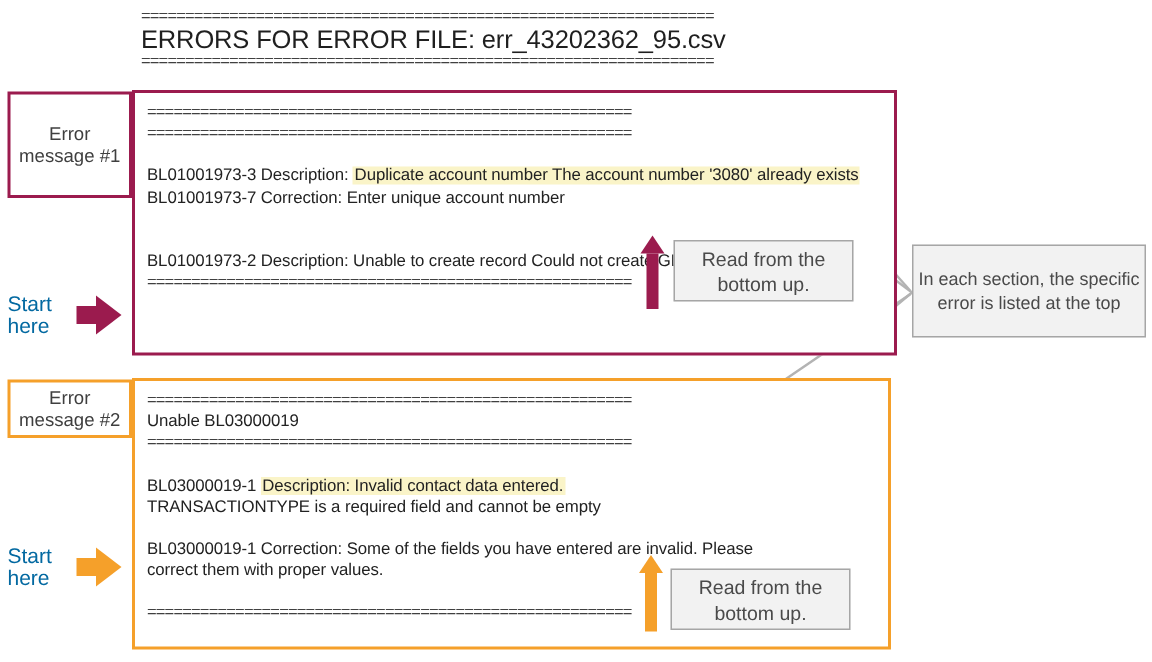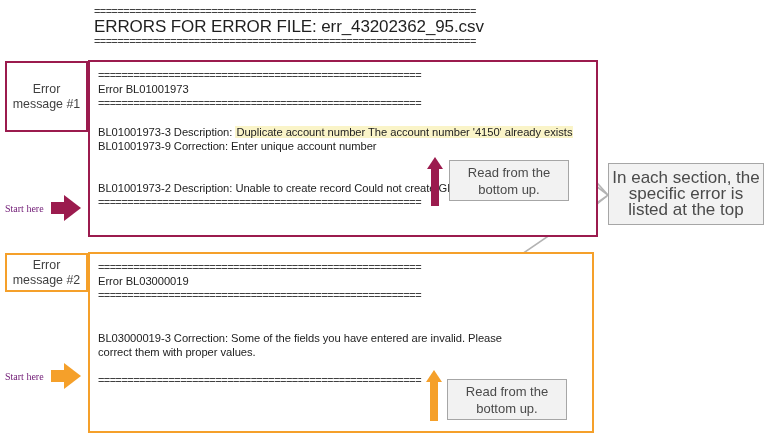--- a/index.html
+++ b/index.html
@@ -112,26 +112,25 @@
     border: 2.5px solid #F5A02A;
   }
 
   
   .start-group {
     position: absolute;
     display: flex;
     align-items: center;
   }
   .start-text {
-    color: #701a75;
-    font-size: 10px;
+    color: #0369a1;
+    font-size: 14px;
     line-height: 15px;
     text-align: left;
     width: 44px;
-    font-family: Liberation Serif, serif;
   }
   .fat-arrow {
     width: 30px;
     height: 26px;
     position: relative;
     margin-left: 2px;
   }
   .fat-arrow .shaft {
     position: absolute;
     left: 0; top: 7px;
@@ -184,21 +183,21 @@
     display: flex;
     align-items: center;
     justify-content: center;
     line-height: 17px;
     font-size: 13px;
   }
   #callout-read1 { left: 449px; top: 160px; width: 120px; height: 41px; }
   #callout-read2 { left: 447px; top: 379px; width: 120px; height: 41px; }
   #callout-section {
     left: 608px; top: 163px; width: 156px; height: 62px;
-    font-size: 17px;
+    font-size: 12px;
     line-height: 16px;
   }
 
   
   #connectors {
     position: absolute;
     left: 0; top: 0;
     width: 768px; height: 441px;
     pointer-events: none;
   }
@@ -217,25 +216,24 @@
   <svg id="connectors">
     <line x1="551" y1="131" x2="607" y2="194" stroke="#B3B3B3" stroke-width="1.6"></line>
     <line x1="415" y1="327" x2="607" y2="196" stroke="#B3B3B3" stroke-width="1.6"></line>
     <line x1="596" y1="186" x2="608" y2="195" stroke="#B3B3B3" stroke-width="1.6"></line>
     <line x1="596" y1="205" x2="608" y2="195" stroke="#B3B3B3" stroke-width="1.6"></line>
   </svg>
 
   <div class="section-box" id="section1-box">
     <div class="log-body">
       <div class="rule log-line">=======================================================</div>
-      <div class="log-line">Error BL01001973</div>
-      <div class="rule log-line">=======================================================</div>
-      <div class="spacer-line"></div>
-      <div class="log-line wrap"><span>BL01001973-3 Description:  </span><span class="hl">Duplicate account number The account number '4150' already exists</span></div>
-      <div class="log-line">BL01001973-9 Correction:   Enter unique account number</div>
+      <div class="rule log-line">=======================================================</div>
+      <div class="spacer-line"></div>
+      <div class="log-line wrap"><span>BL01001973-3 Description:  </span><span class="hl">Duplicate account number The account number '3080' already exists</span></div>
+      <div class="log-line">BL01001973-7 Correction:   Enter unique account number</div>
       <div class="spacer-line"></div>
       <div class="spacer-line"></div>
       <div class="log-line">BL01001973-2 Description:  Unable to create record Could not create GL Account record!</div>
       <div class="rule log-line">=======================================================</div>
     </div>
   </div>
 
   <div class="label-box" id="label-err1">
     <span>Error message #1</span>
   </div>
@@ -251,25 +249,27 @@
   <div class="up-arrow" id="uparrow1">
     <div class="head"></div>
       <div class="shaft"></div>
   </div>
 
   <div class="callout" id="callout-read1">Read from the bottom up.</div>
 
   <div class="section-box" id="section2-box">
     <div class="log-body">
       <div class="rule log-line">=======================================================</div>
-      <div class="log-line">Error BL03000019</div>
-      <div class="rule log-line">=======================================================</div>
-      <div class="spacer-line"></div>
-      <div class="spacer-line"></div>
-      <div class="log-line wrap" style="width:410px">BL03000019-3 Correction:   Some of the fields you have entered are invalid. Please correct them with proper values.</div>
+      <div class="log-line">Unable BL03000019</div>
+      <div class="rule log-line">=======================================================</div>
+      <div class="spacer-line"></div>
+      <div class="log-line wrap"><span>BL03000019-1 </span><span class="hl">Description:  Invalid contact data entered.</span></div>
+      <div class="log-line">TRANSACTIONTYPE is a required field and cannot be empty</div>
+      <div class="spacer-line"></div>
+      <div class="log-line wrap" style="width:410px">BL03000019-1 Correction:   Some of the fields you have entered are invalid. Please correct them with proper values.</div>
       <div class="spacer-line"></div>
       <div class="rule log-line">=======================================================</div>
     </div>
   </div>
 
   <div class="label-box" id="label-err2">
     <span>Error message #2</span>
   </div>
 
   <div class="start-group" id="start2">

